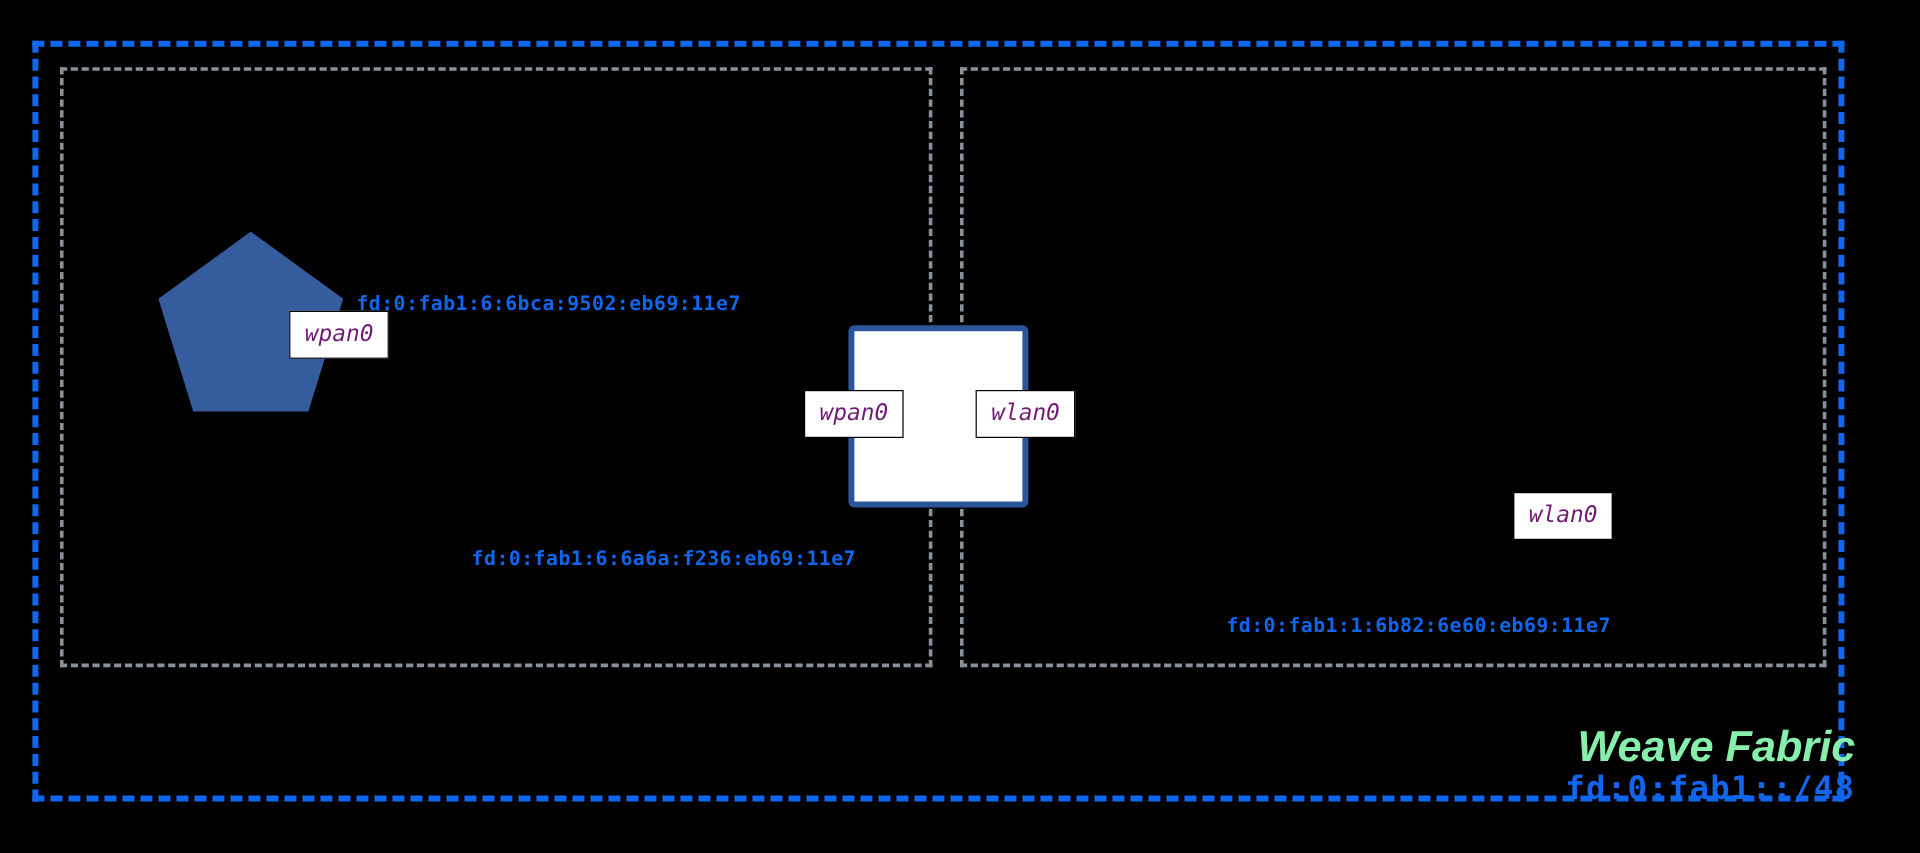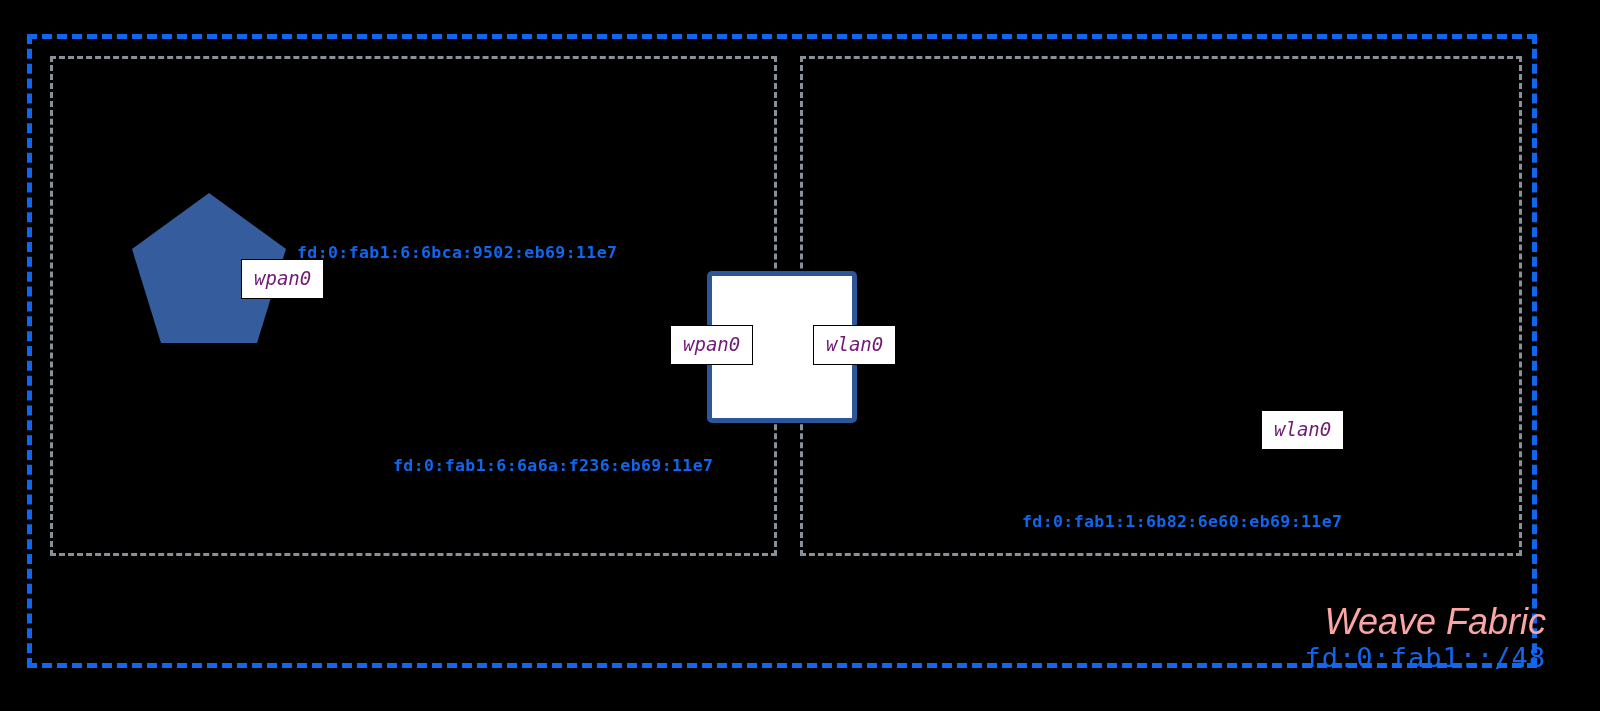--- a/index.html
+++ b/index.html
@@ -117,30 +117,30 @@
   
   .fabric-caption {
     position: absolute;
     right: 54px;
     bottom: 36px;
     text-align: right;
     color: #1166ee;
   }
   .fabric-title {
     font-family: "Liberation Sans", sans-serif;
-    font-weight: normal;
+    font-weight: bold;
     font-style: italic;
     font-size: 36px;
     line-height: 1.05;
-    color: #fca5a5;
+    color: #86efac;
     display: block;
   }
   .fabric-prefix {
     font-family: "DejaVu Sans Mono", "Liberation Mono", monospace;
-    font-weight: normal;
+    font-weight: bold;
     font-size: 27px;
     line-height: 1.25;
     color: #1166ee;
     display: block;
     letter-spacing: 1px;
   }
 </style>
 </head>
 <body>
 

